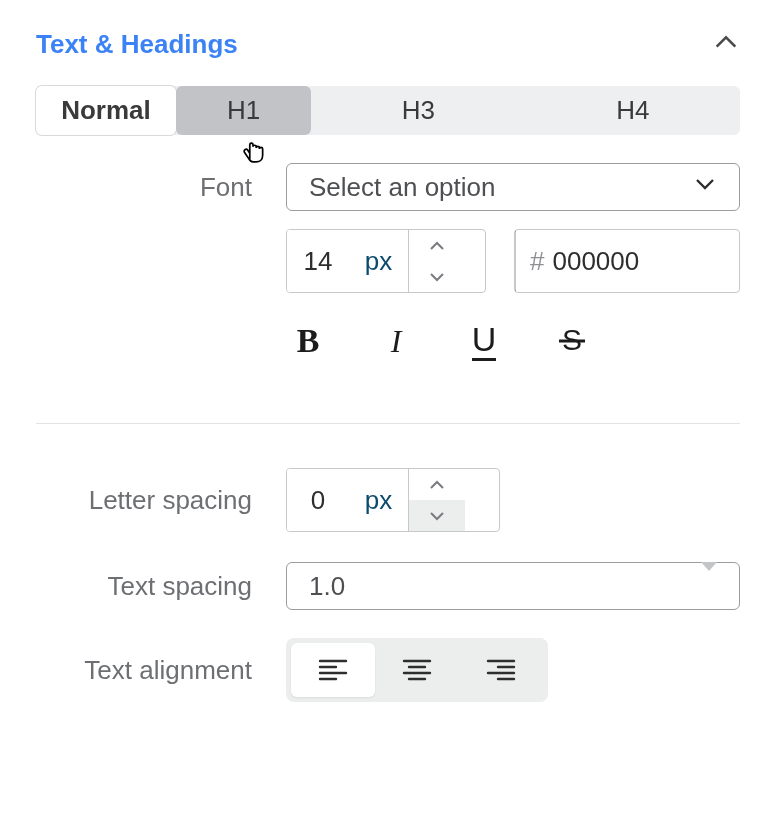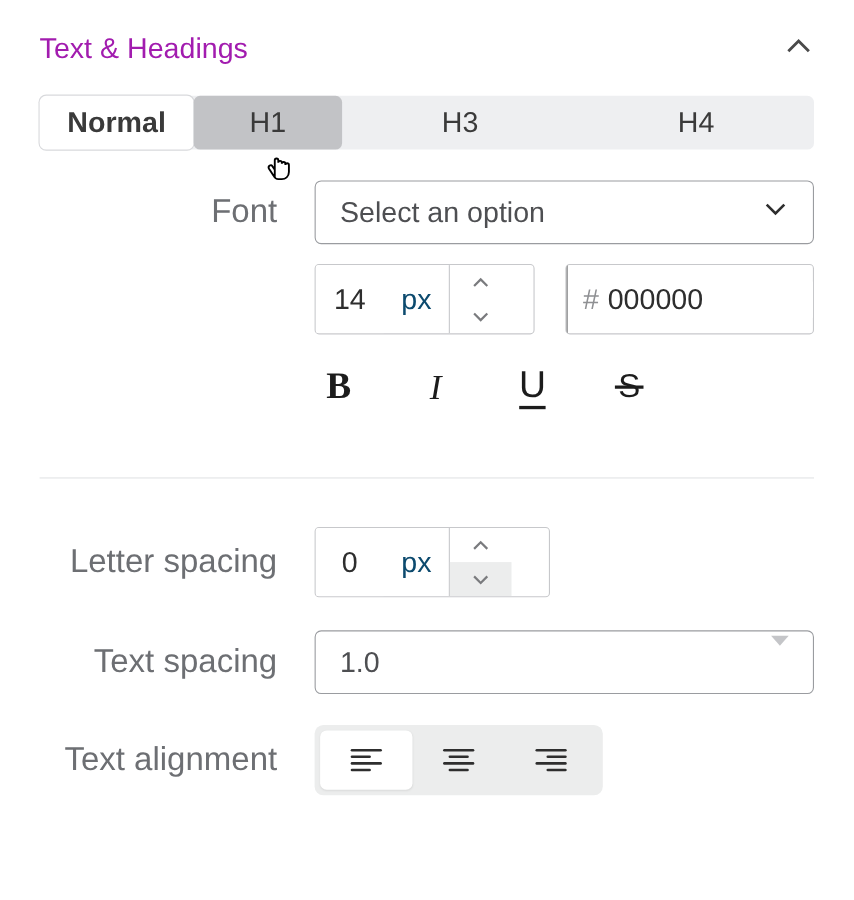--- a/index.html
+++ b/index.html
@@ -15,22 +15,22 @@
 
   
   .section-header {
     display: flex;
     align-items: center;
     justify-content: space-between;
     padding: 28px 0 26px 0;
   }
   .section-title {
     font-size: 26px;
-    font-weight: 400;
-    color: #a21caf;
+    font-weight: 700;
+    color: #3b82f6;
   }
   .chevron-up svg { width: 28px; height: 28px; stroke: #4a4a4a; stroke-width: 2.2; fill: none; }
 
   
   .tab-bar {
     display: flex;
     background: #eeeff1;
     border-radius: 6px;
     height: 49px;
   }
@@ -67,30 +67,30 @@
 
   
   .row {
     display: flex;
     align-items: center;
     margin-top: 28px;
   }
   .row-label {
     width: 250px;
     text-align: right;
-    font-size: 30px;
+    font-size: 26px;
     color: #6d6f73;
     padding-right: 34px;
   }
   .row-controls { flex: 1; display: flex; align-items: center; gap: 28px; }
 
   
   .select {
     flex: 1;
-    height: 58px;
+    height: 48px;
     border: 1px solid #9a9ca0;
     border-radius: 6px;
     display: flex;
     align-items: center;
     justify-content: space-between;
     padding: 0 22px;
     font-size: 26px;
     color: #4e4f52;
     cursor: pointer;
   }

